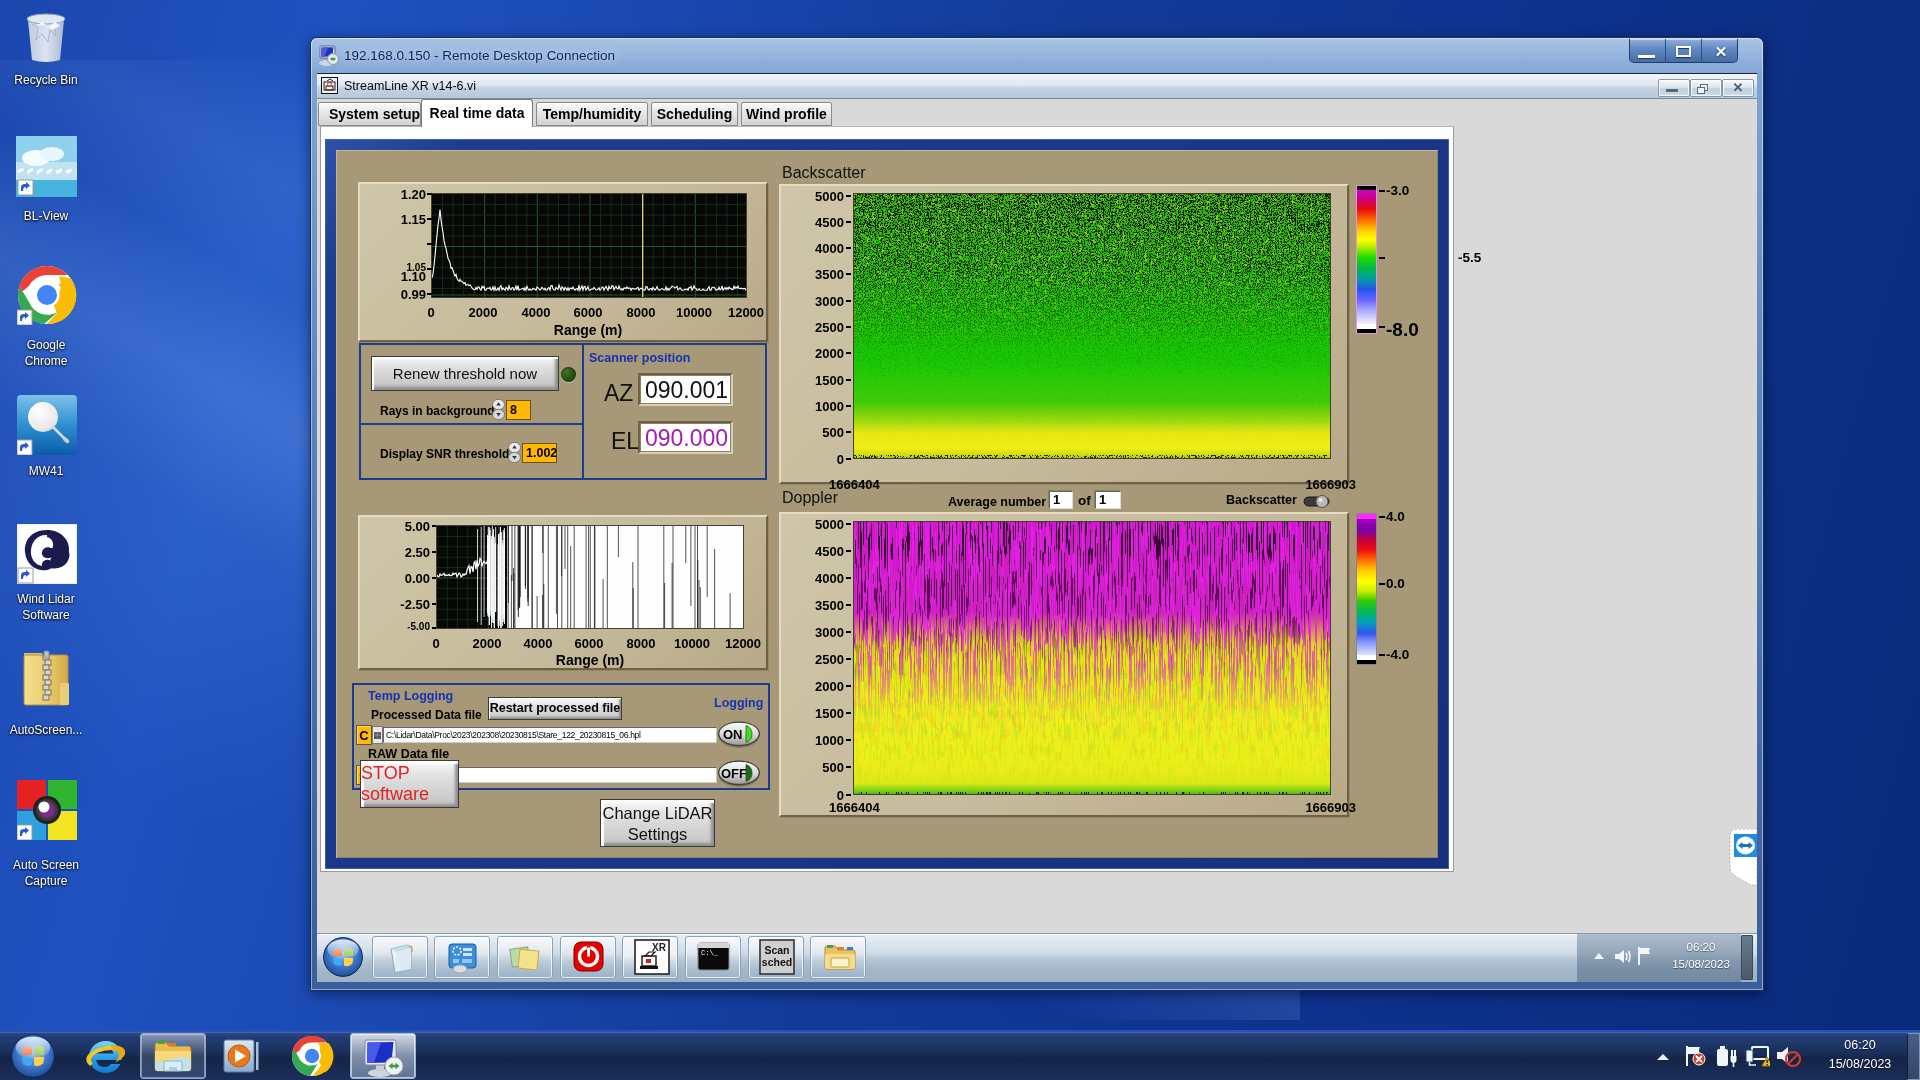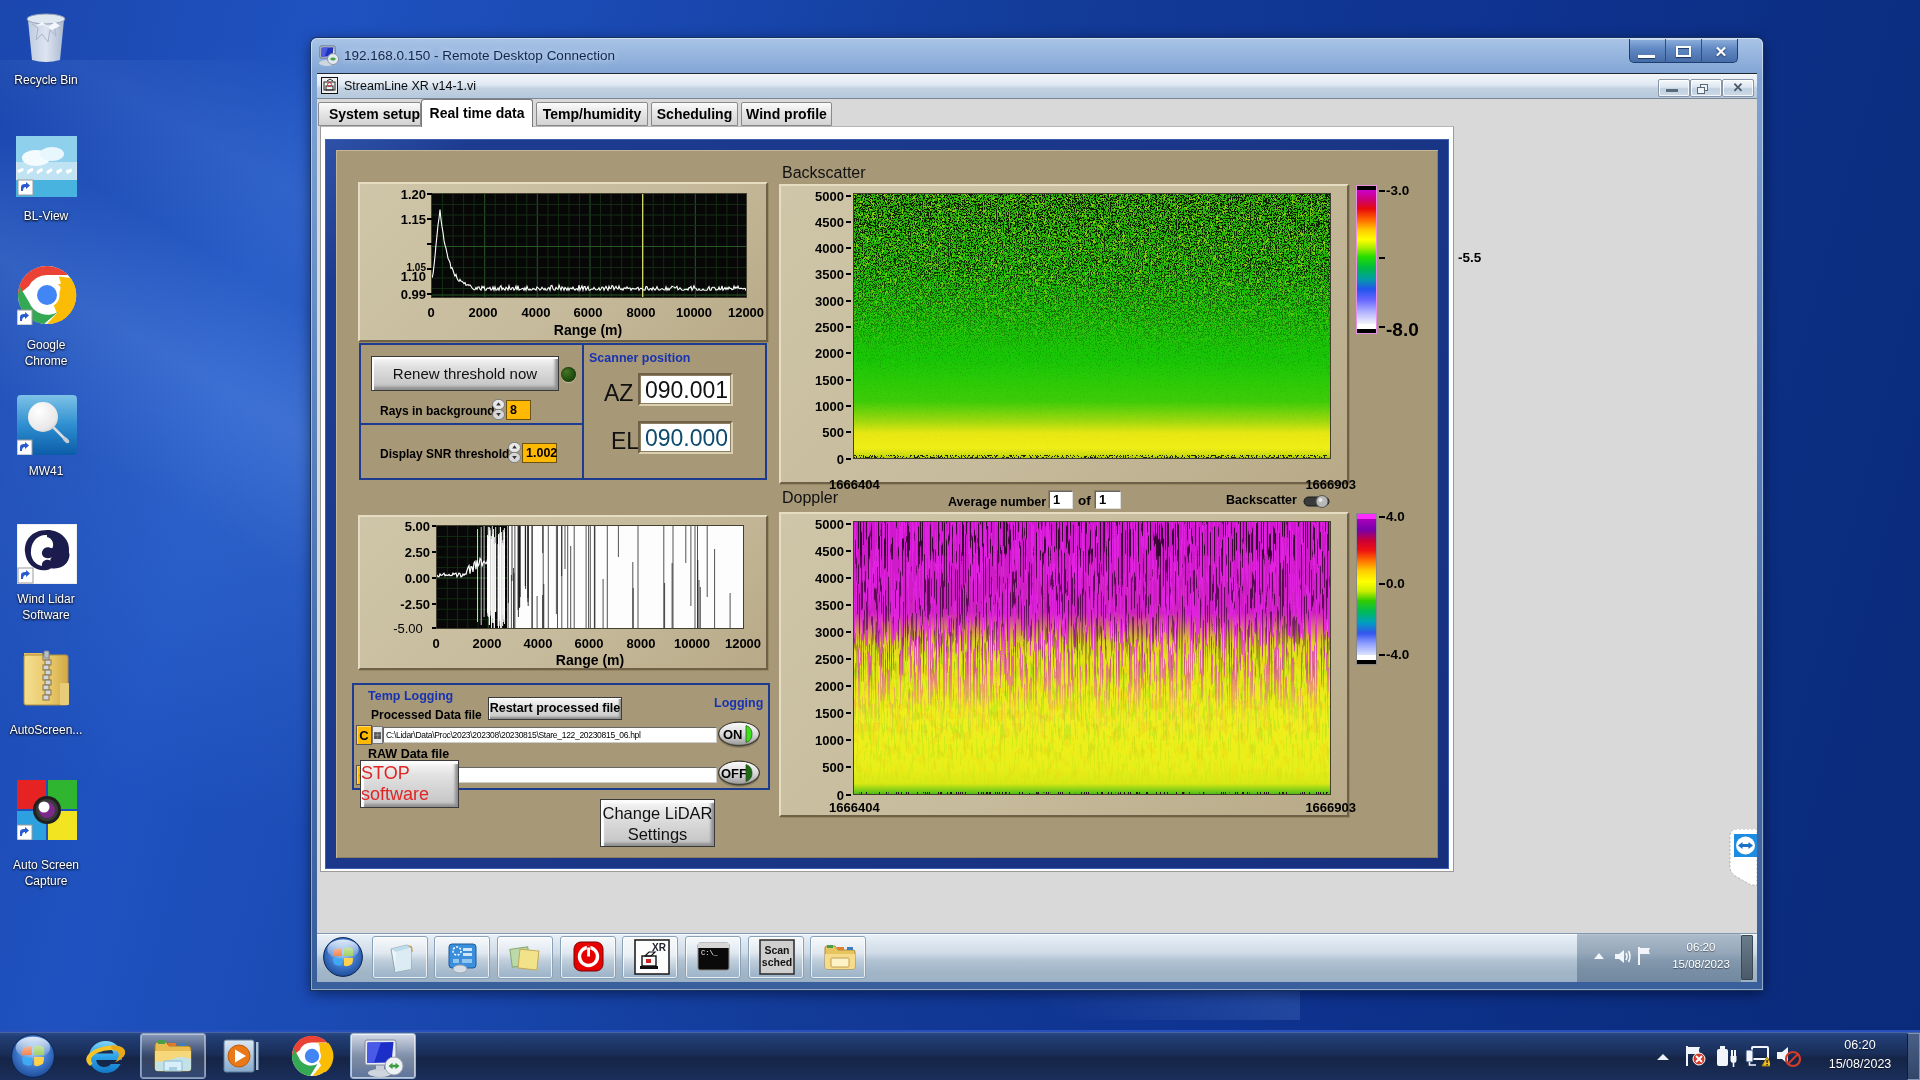--- a/index.html
+++ b/index.html
@@ -143,21 +143,21 @@
 <div style="position:absolute;left:1710px;top:44px;width:22px;height:16px;color:#fff;font-size:15px;font-weight:bold;text-align:center;line-height:16px;text-shadow:0 1px 2px #1d3a66;">✕</div>
 <div style="position:absolute;left:317px;top:73px;width:1440px;height:909px;background:#d9d9d9;"></div>
 <div style="position:absolute;left:317px;top:73px;width:1440px;height:26px;background:linear-gradient(180deg,#f2f6fa 0%,#dfe8f2 45%,#c2d2e2 60%,#b6c8dc 100%);border-top:1px solid #20262e;border-bottom:1px solid #7a8796;"></div>
 <svg class="ab" style="left:321px;top:77px" width="17" height="17">
 <rect x="0.5" y="0.5" width="16" height="16" fill="#efefef" stroke="#111" stroke-width="1"></rect>
 <rect x="3" y="5" width="11" height="8" fill="none" stroke="#222"></rect>
 <rect x="5" y="9" width="7" height="4" fill="none" stroke="#222"></rect>
 <circle cx="8.5" cy="7.5" r="2" fill="none" stroke="#c03030"></circle>
 <path d="M6 4 l3 -2 l3 2" stroke="#222" fill="none"></path>
 </svg>
-<div style="position:absolute;left:344px;top:79px;width:400px;height:16px;font-size:12.5px;color:#0a0a0a;">StreamLine XR v14-1.vi</div>
+<div style="position:absolute;left:344px;top:79px;width:400px;height:16px;font-size:12.5px;color:#0a0a0a;">StreamLine XR v14-6.vi</div>
 <div style="position:absolute;left:1658px;top:79px;width:32px;height:18px;background:linear-gradient(180deg,#f6f9fc,#dce6f0 45%,#c0d0e0 55%,#cddbe8);border:1px solid #8896a8;border-radius:2px;box-shadow:inset 0 0 0 1px rgba(255,255,255,.8);"></div>
 <div style="position:absolute;left:1690px;top:79px;width:32px;height:18px;background:linear-gradient(180deg,#f6f9fc,#dce6f0 45%,#c0d0e0 55%,#cddbe8);border:1px solid #8896a8;border-radius:2px;box-shadow:inset 0 0 0 1px rgba(255,255,255,.8);"></div>
 <div style="position:absolute;left:1722px;top:79px;width:32px;height:18px;background:linear-gradient(180deg,#f6f9fc,#dce6f0 45%,#c0d0e0 55%,#cddbe8);border:1px solid #8896a8;border-radius:2px;box-shadow:inset 0 0 0 1px rgba(255,255,255,.8);"></div>
 <div style="position:absolute;left:1666px;top:89px;width:12px;height:3px;background:#5a6a7a;"></div>
 <div style="position:absolute;left:1700px;top:84px;width:8px;height:7px;border:1.5px solid #5a6a7a;background:#eef3f8;"></div>
 <div style="position:absolute;left:1697px;top:87px;width:8px;height:7px;border:1.5px solid #5a6a7a;background:#eef3f8;"></div>
 <div style="position:absolute;left:1728px;top:81px;width:20px;height:14px;color:#4a5a6a;font-size:13px;font-weight:bold;text-align:center;line-height:14px;">✕︎</div>
 <div style="position:absolute;left:317px;top:99px;width:1440px;height:27px;background:#d9d9d9;"></div>
 <div style="position:absolute;left:318px;top:102px;width:103px;height:24px;background:linear-gradient(180deg,#fbfbfb,#e8e8e8 40%,#d2d2d2);border:1px solid #8a8a8a;border-radius:2px 2px 0 0;text-align:right;font-weight:bold;font-size:14px;padding-top:3px;">System setup</div>
 <div style="position:absolute;left:421px;top:99px;width:112px;height:28px;background:#fff;border:1px solid #7a7a7a;border-bottom:none;border-radius:3px 3px 0 0;z-index:5;text-align:center;font-weight:bold;font-size:14px;padding-top:5px;"> Real time data</div>
@@ -253,21 +253,21 @@
 <path d="M4.2 6.5 L6.5 3.2 L8.8 6.5 Z" fill="#333"></path>
     <path d="M4.2 14 L6.5 17.3 L8.8 14 Z" fill="#333"></path>
   </svg>
 <div class="ambfld" style="left:522px;top:443px;width:35px;height:20px;z-index:3">1.002</div>
 <div style="position:absolute;left:589px;top:351px;width:120px;height:15px;z-index:3;font-weight:bold;font-size:12.5px;color:#1833b0;white-space:nowrap;">Scanner position</div>
 <div style="position:absolute;left:604px;top:380px;width:32px;height:24px;z-index:3;font-size:23px;color:#111;">AZ</div>
 <div style="position:absolute;left:638px;top:373px;width:95px;height:33px;z-index:3;background:#8d7f60;border-top:2px solid #6e6147;border-left:2px solid #6e6147;border-bottom:2px solid #d9cfb2;border-right:2px solid #d9cfb2;"></div>
 <div style="position:absolute;left:641px;top:376px;width:89px;height:27px;z-index:3;background:#fff;font-size:23px;color:#111;padding:1px 0 0 4px;">090.001</div>
 <div style="position:absolute;left:611px;top:428px;width:28px;height:24px;z-index:3;font-size:23px;color:#111;">EL</div>
 <div style="position:absolute;left:638px;top:421px;width:95px;height:33px;z-index:3;background:#8d7f60;border-top:2px solid #6e6147;border-left:2px solid #6e6147;border-bottom:2px solid #d9cfb2;border-right:2px solid #d9cfb2;"></div>
-<div style="position:absolute;left:641px;top:424px;width:89px;height:27px;z-index:3;background:#fff;font-size:23px;color:#0c4a6e;padding:1px 0 0 4px;">090.000</div>
+<div style="position:absolute;left:641px;top:424px;width:89px;height:27px;z-index:3;background:#fff;font-size:23px;color:#a21caf;padding:1px 0 0 4px;">090.000</div>
 <div style="position:absolute;left:358px;top:515px;width:410px;height:155px;z-index:3;background:linear-gradient(135deg,#cfc5a8 0%,#c6bb9c 55%,#b8aa88 100%);border-top:2px solid #e6dcc2;border-left:2px solid #e6dcc2;border-right:2px solid #6e6147;border-bottom:2px solid #6e6147;box-shadow:1px 1px 0 #968860;"></div>
 <div style="position:absolute;left:290px;top:567px;width:200px;height:20px;display:flex;align-items:center;justify-content:center;transform:rotate(-90deg);font-size:14px;font-weight:bold;color:#000;">Velocity (m/s)</div>
 <svg class="ab" style="left:436px;top:525px;z-index:3;border:1px solid #44402f" width="308" height="104">
 <rect width="308" height="104" fill="#070707"></rect>
     <line x1="10.3" y1="0" x2="10.3" y2="104" stroke="#122c12"></line>
     <line x1="20.5" y1="0" x2="20.5" y2="104" stroke="#122c12"></line>
     <line x1="30.8" y1="0" x2="30.8" y2="104" stroke="#122c12"></line>
     <line x1="41.1" y1="0" x2="41.1" y2="104" stroke="#122c12"></line>
     <line x1="51.3" y1="0" x2="51.3" y2="104" stroke="#275927"></line>
     <line x1="61.6" y1="0" x2="61.6" y2="104" stroke="#122c12"></line>
@@ -408,21 +408,21 @@
 <polyline points="0,49.1 1,50.7 2,50.6 3,48.0 4,49.4 5,49.1 6,48.1 7,47.3 8,49.7 9,48.8 10,49.4 11,49.4 12,48.4 13,49.7 14,49.3 15,49.5 16,47.2 17,48.4 18,47.5 19,47.1 20,50.7 21,49.1 22,47.1 23,47.7 24,50.8 25,50.3 26,48.0 27,49.3 28,47.9 29,48.2 30,44.5 31,41.6 32,39.7 33,47.6 34,40.6 35,40.7 36,45.9 37,37.0 38,35.4 39,43.3 40,34.4 41,40.1 42,38.5 43,32.3 44,33.5 45,40.5 46,36.8 47,35.3 48,36.7 49,37.8 50,35.8 51,30.6" fill="none" stroke="#fff" stroke-width="1.2"></polyline>
 </svg>
 <div style="position:absolute;left:386px;top:519px;width:44px;height:14px;z-index:3;font-weight:bold;font-size:13px;text-align:right;">5.00</div>
 <div style="position:absolute;left:432px;top:525px;width:4px;height:2px;z-index:3;background:#000;"></div>
 <div style="position:absolute;left:386px;top:545px;width:44px;height:14px;z-index:3;font-weight:bold;font-size:13px;text-align:right;">2.50</div>
 <div style="position:absolute;left:432px;top:551px;width:4px;height:2px;z-index:3;background:#000;"></div>
 <div style="position:absolute;left:386px;top:571px;width:44px;height:14px;z-index:3;font-weight:bold;font-size:13px;text-align:right;">0.00</div>
 <div style="position:absolute;left:432px;top:577px;width:4px;height:2px;z-index:3;background:#000;"></div>
 <div style="position:absolute;left:386px;top:597px;width:44px;height:14px;z-index:3;font-weight:bold;font-size:13px;text-align:right;">-2.50</div>
 <div style="position:absolute;left:432px;top:603px;width:4px;height:2px;z-index:3;background:#000;"></div>
-<div style="position:absolute;left:386px;top:621px;width:44px;height:14px;z-index:3;font-weight:normal;font-size:13px;text-align:center;">-5.00</div>
+<div style="position:absolute;left:386px;top:621px;width:44px;height:14px;z-index:3;font-weight:bold;font-size:10px;text-align:right;">-5.00</div>
 <div style="position:absolute;left:432px;top:627px;width:4px;height:2px;z-index:3;background:#000;"></div>
 <div style="position:absolute;left:410px;top:636px;width:52px;height:14px;z-index:3;font-weight:bold;font-size:13px;text-align:center;">0</div>
 <div style="position:absolute;left:461px;top:636px;width:52px;height:14px;z-index:3;font-weight:bold;font-size:13px;text-align:center;">2000</div>
 <div style="position:absolute;left:512px;top:636px;width:52px;height:14px;z-index:3;font-weight:bold;font-size:13px;text-align:center;">4000</div>
 <div style="position:absolute;left:563px;top:636px;width:52px;height:14px;z-index:3;font-weight:bold;font-size:13px;text-align:center;">6000</div>
 <div style="position:absolute;left:615px;top:636px;width:52px;height:14px;z-index:3;font-weight:bold;font-size:13px;text-align:center;">8000</div>
 <div style="position:absolute;left:666px;top:636px;width:52px;height:14px;z-index:3;font-weight:bold;font-size:13px;text-align:center;">10000</div>
 <div style="position:absolute;left:717px;top:636px;width:52px;height:14px;z-index:3;font-weight:bold;font-size:13px;text-align:center;">12000</div>
 <div style="position:absolute;left:540px;top:652px;width:100px;height:16px;z-index:3;font-weight:bold;font-size:14px;text-align:center;">Range (m)</div>
 <div style="position:absolute;left:352px;top:683px;width:418px;height:107px;z-index:3;border:2px solid #1d3c8f;"></div>

